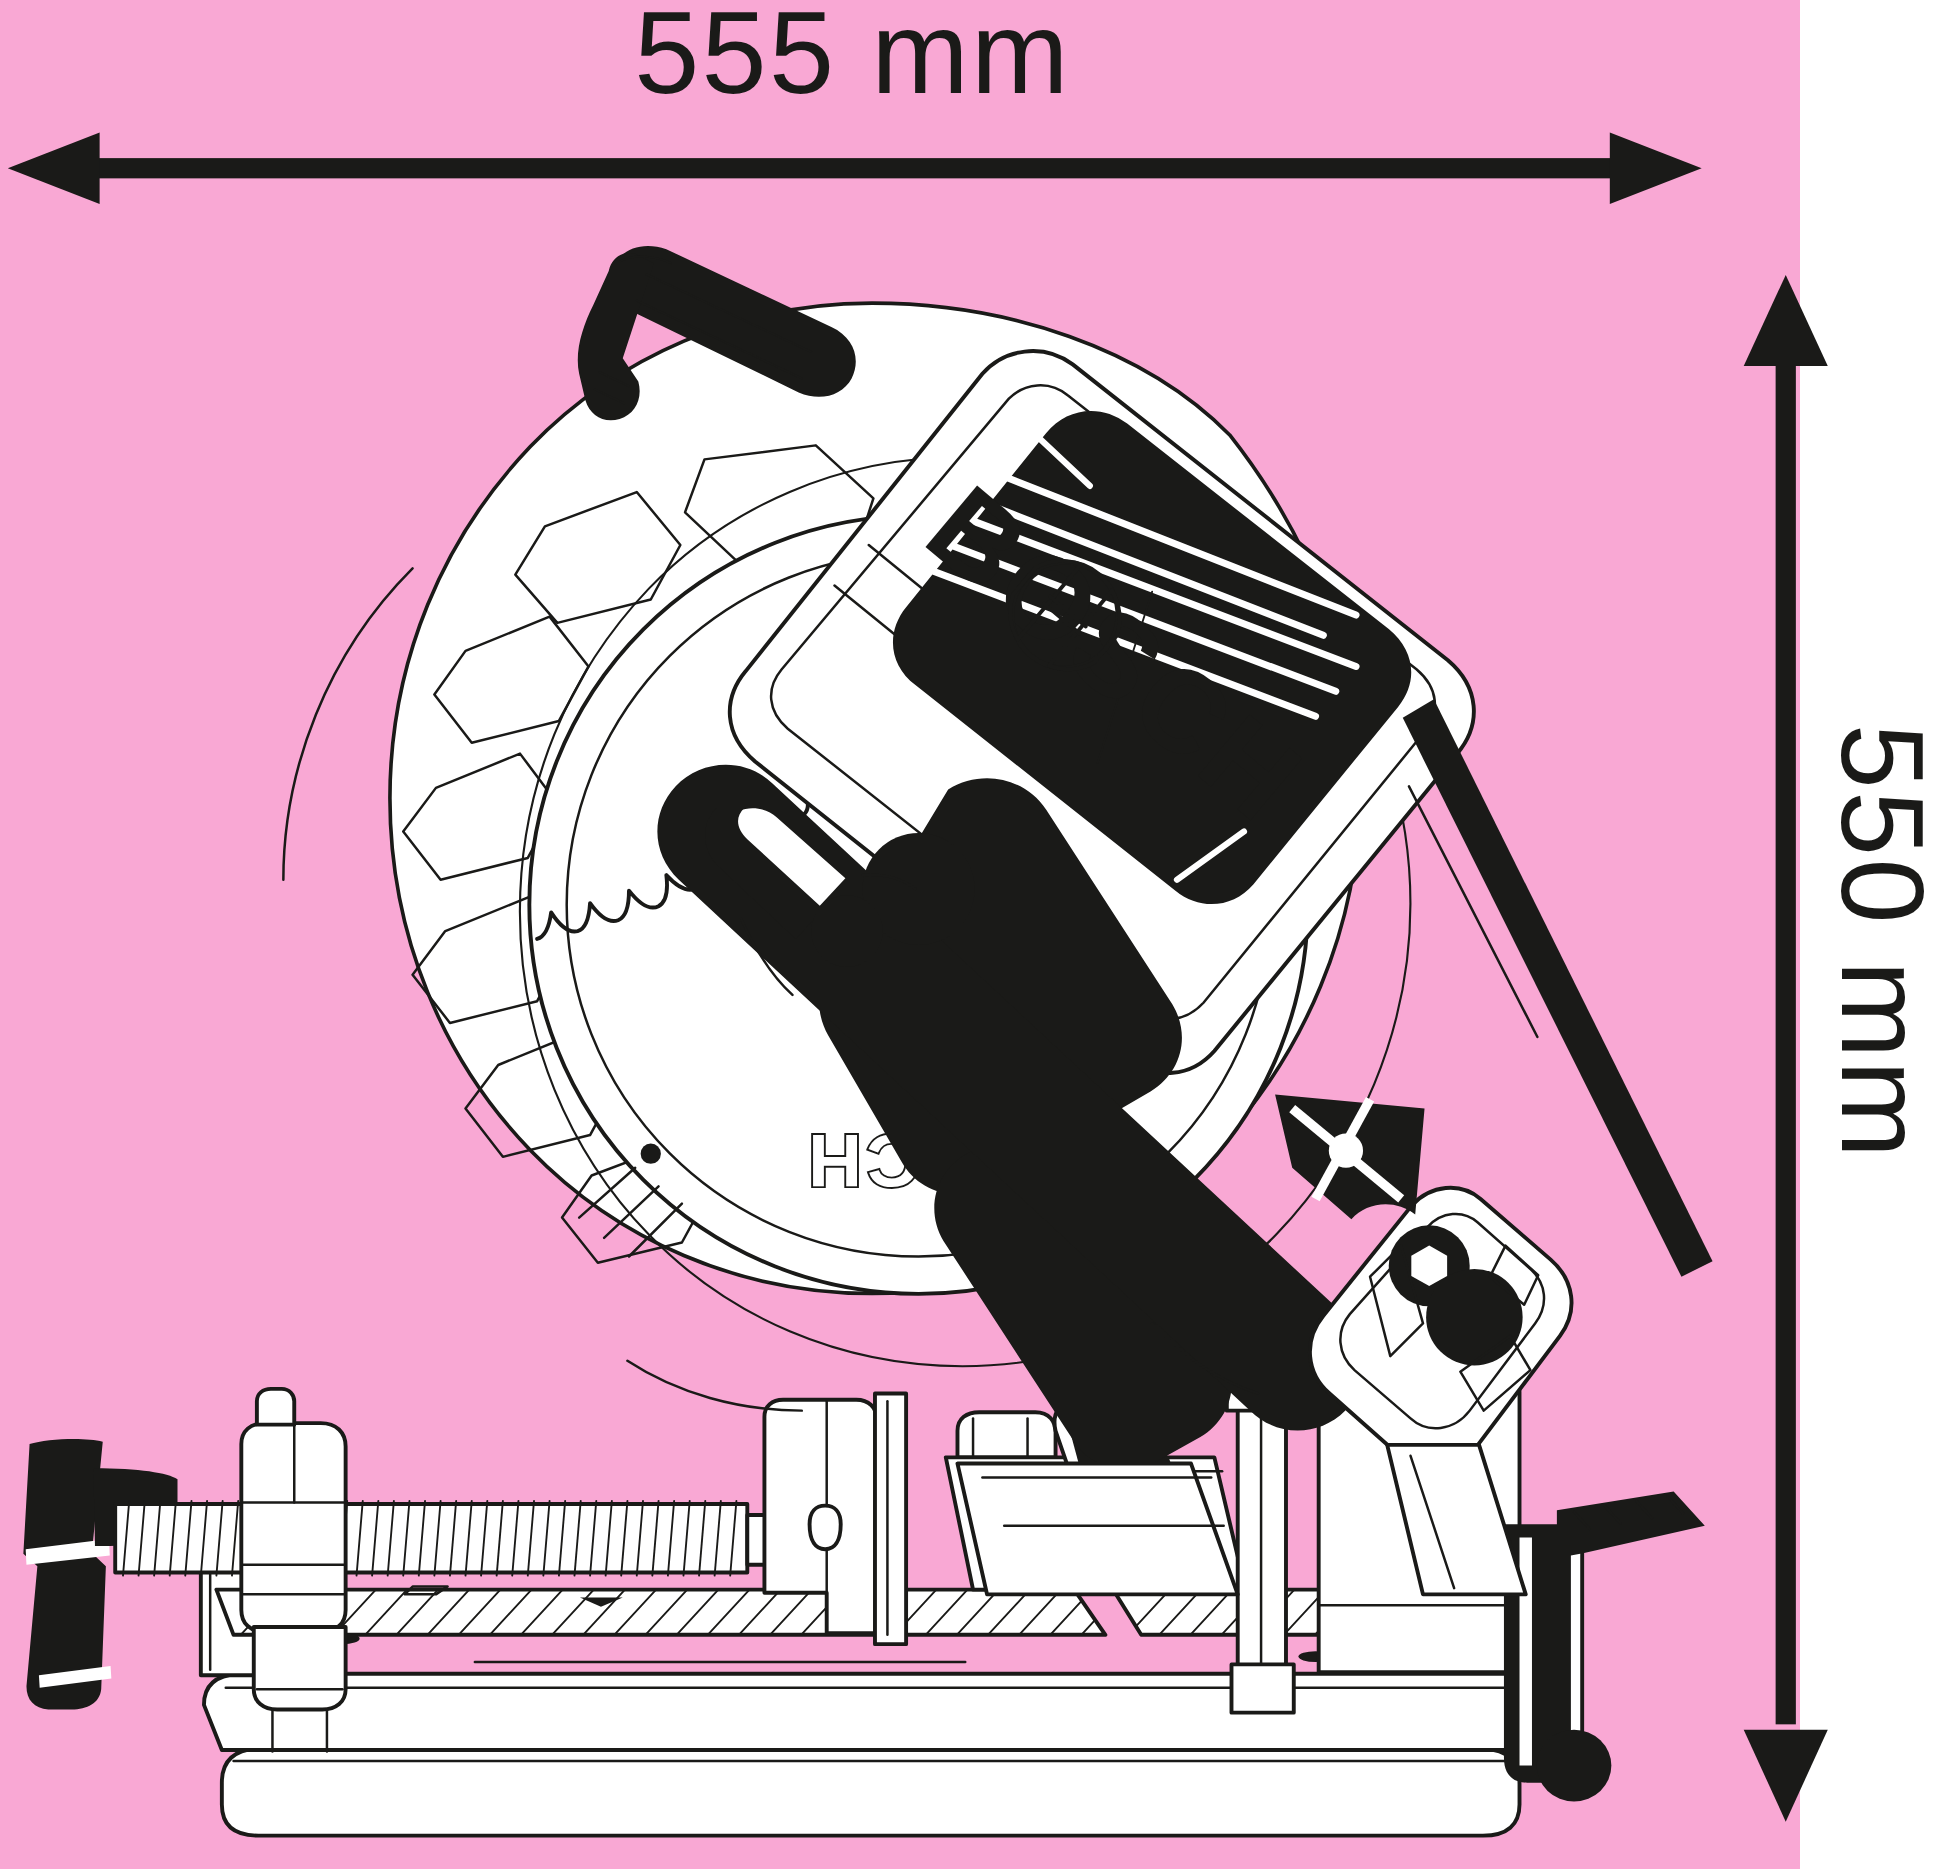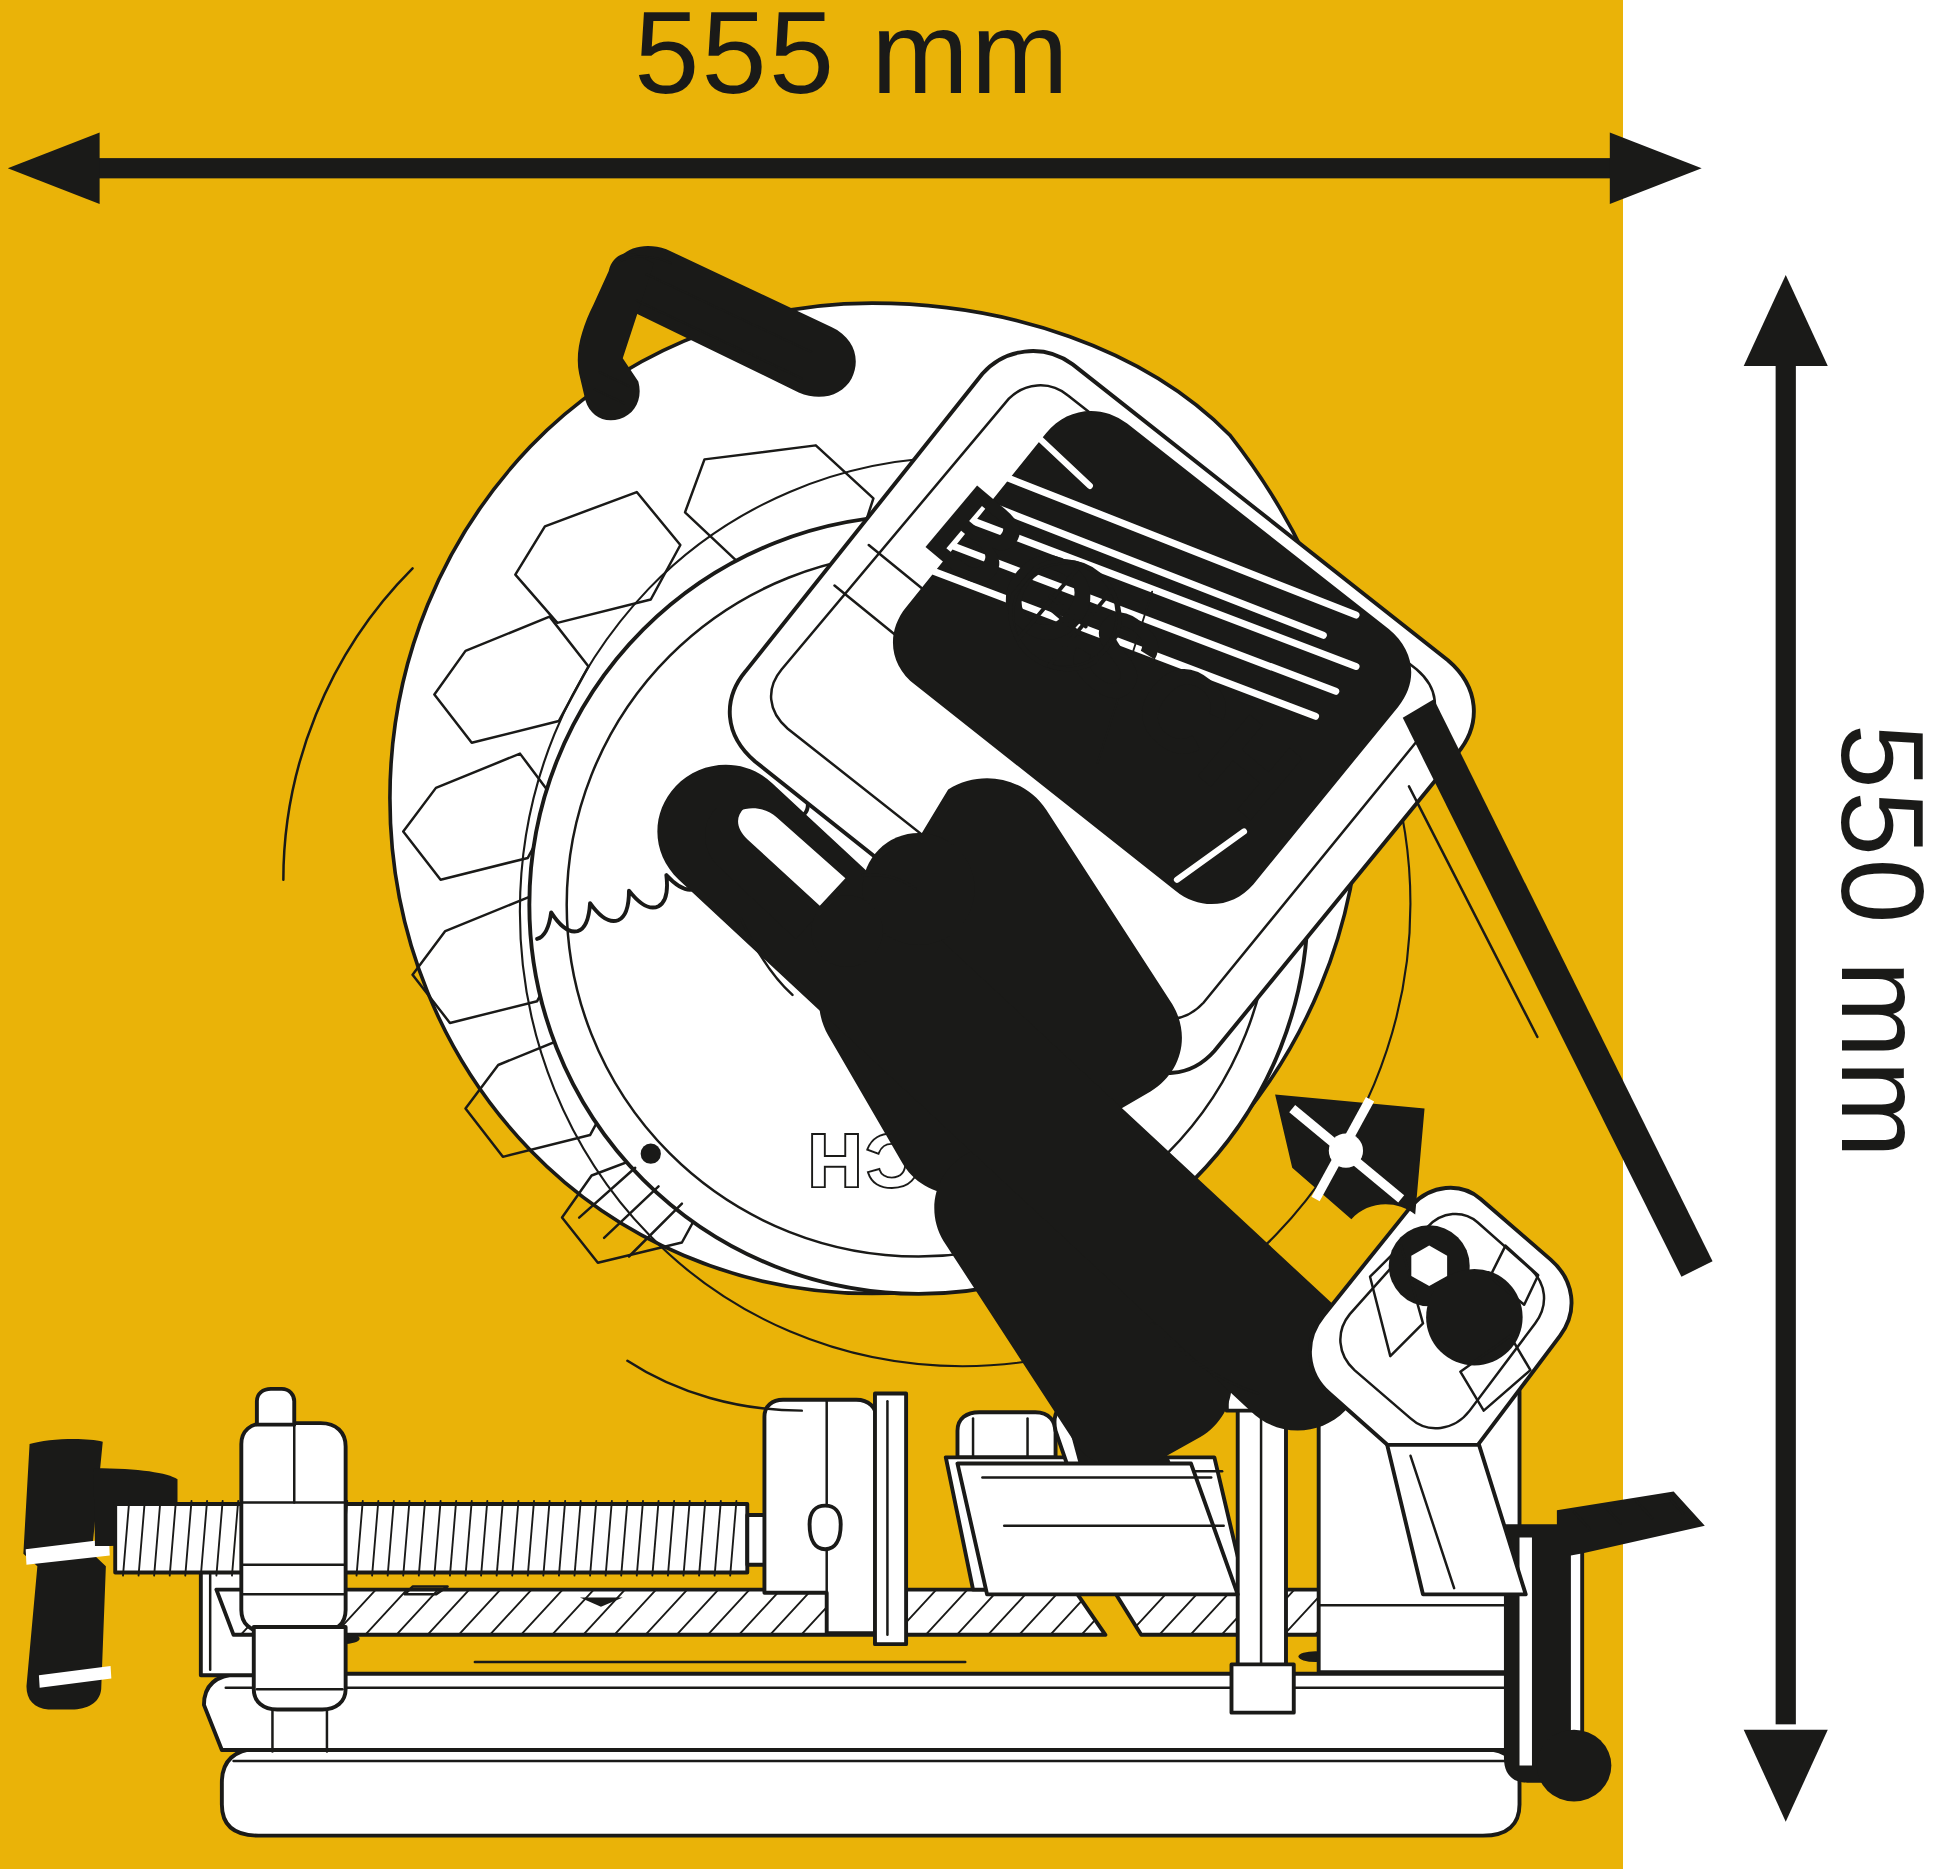--- a/index.html
+++ b/index.html
@@ -13,23 +13,23 @@
     height: 1870px;
     position: relative;
     overflow: hidden;
     font-family: "Liberation Sans", sans-serif;
     color: #1a1a18;
   }
 
   #stage {
     position: absolute;
     inset: 0;
-    width: 1623px;
+    width: 1800px;
     height: 1870px;
-    background: #eab308;
+    background: #f9a8d4;
   }
 
   .dim-label {
     position: absolute;
     font-family: "Liberation Sans", sans-serif;
     font-weight: 400;
     color: #1a1a18;
     white-space: nowrap;
     letter-spacing: 0.02em;
     user-select: none;

